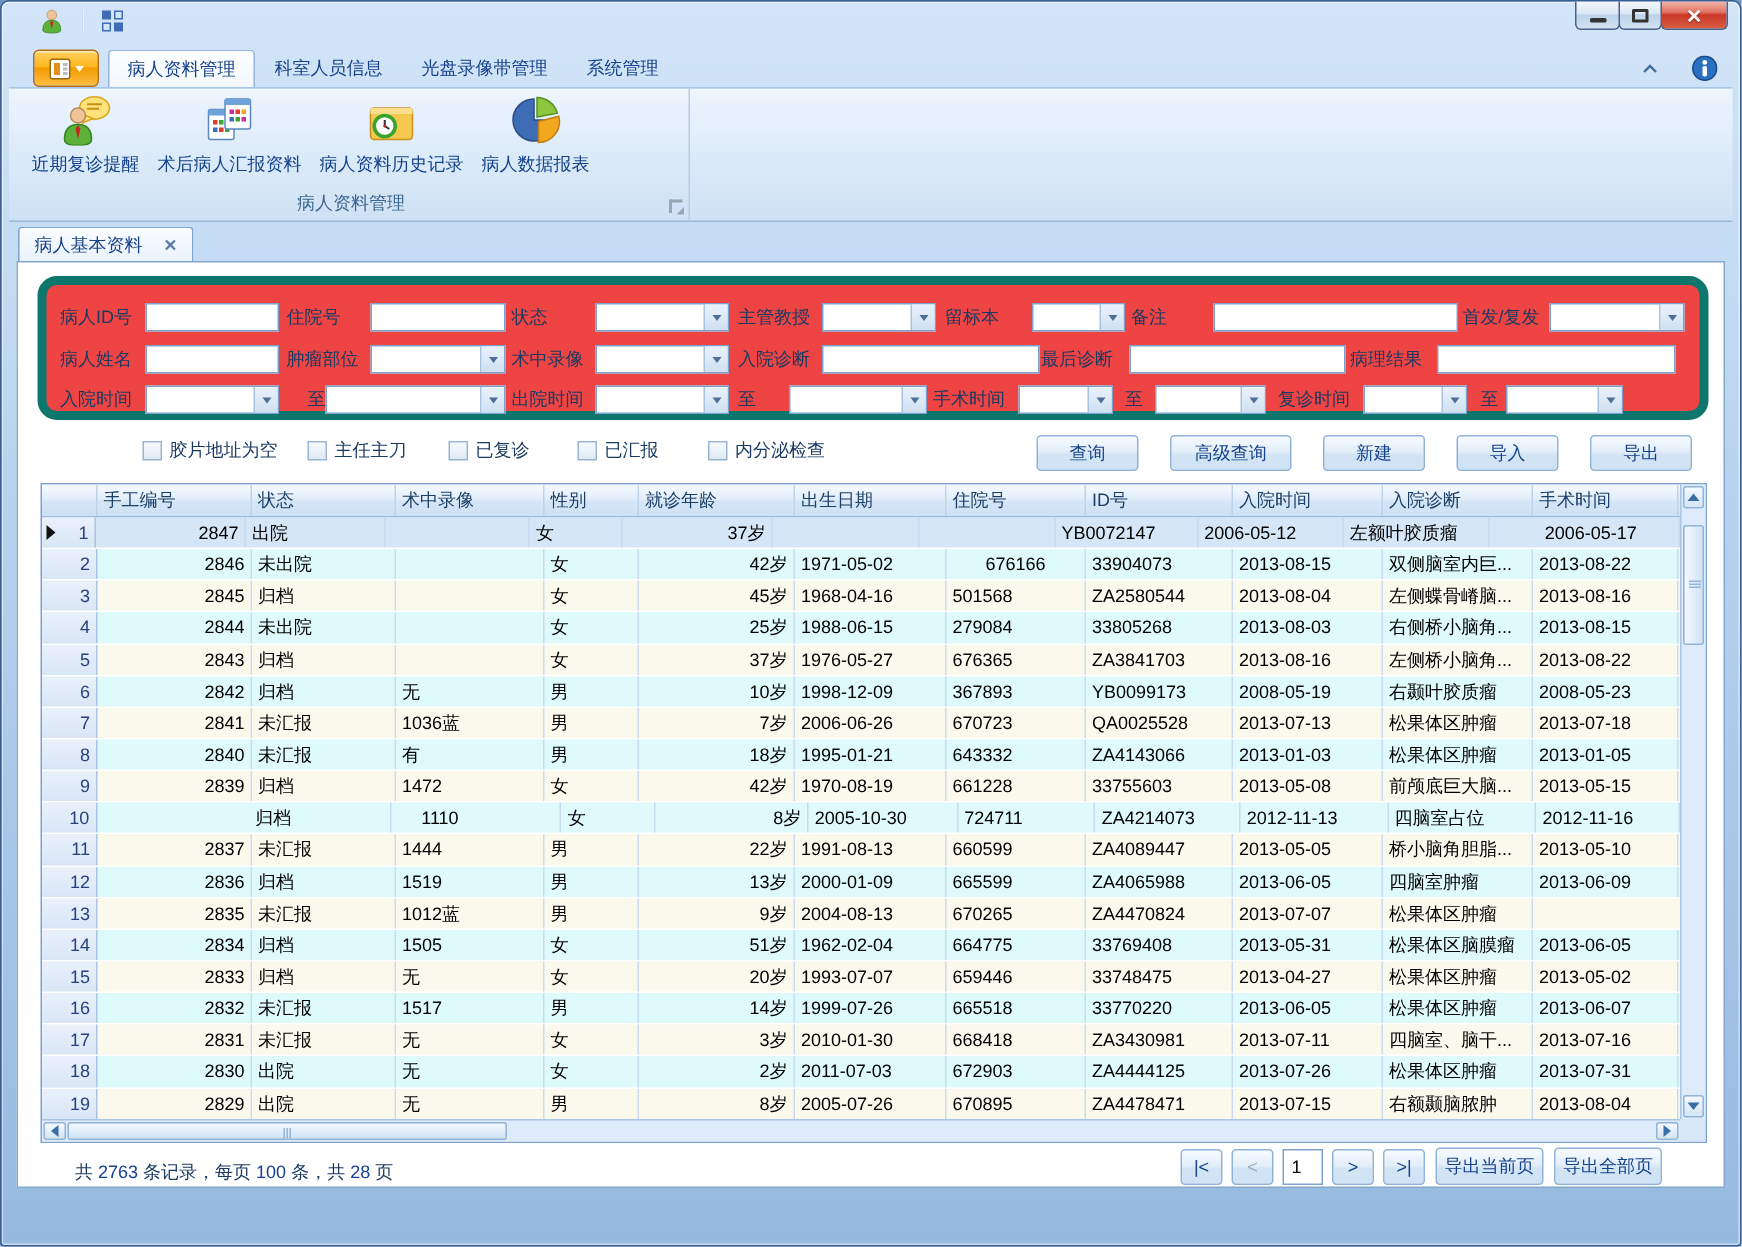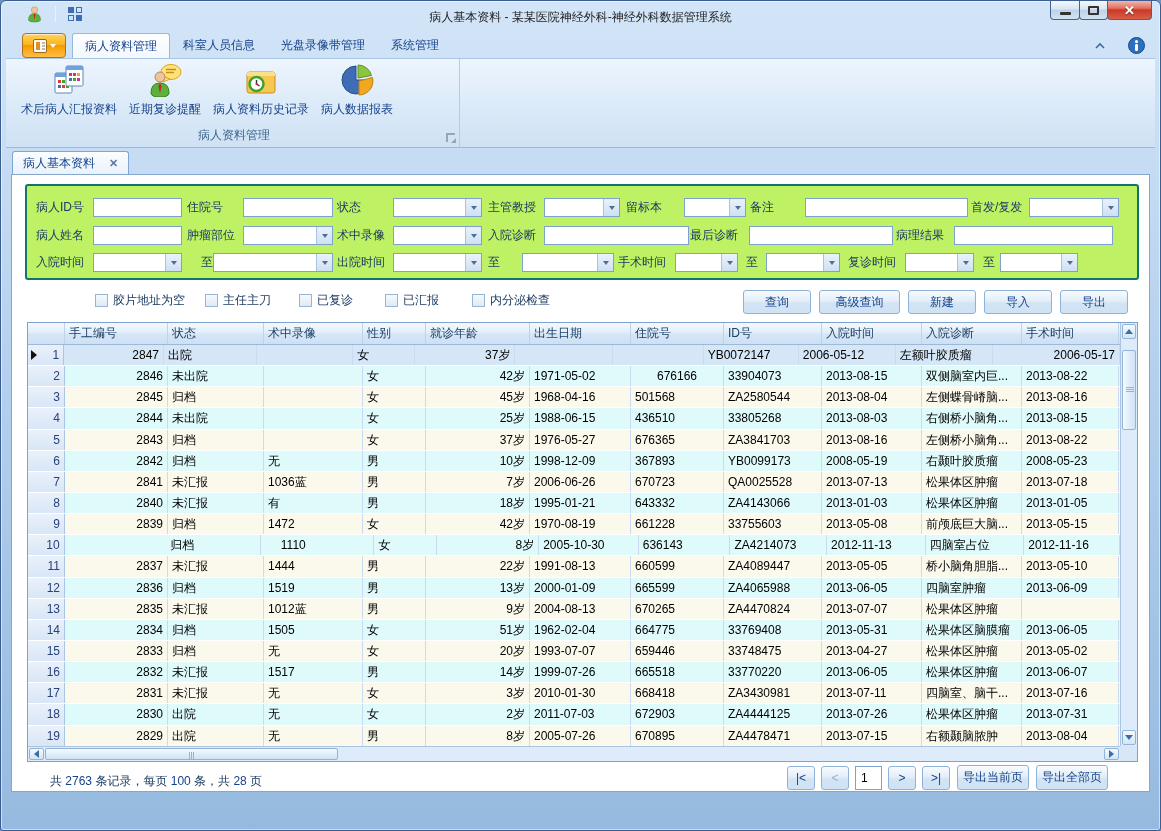--- a/index.html
+++ b/index.html
@@ -38,30 +38,30 @@
 .rbtn .lbl{font-size:12px;color:#15428b;}
 #rgrouplabel{position:absolute;left:0;bottom:3px;width:452px;text-align:center;color:#3e6790;font-size:12px;}
 #dlglaunch{position:absolute;right:4px;bottom:5px;width:9px;height:9px;border-left:2px solid #98a6b4;border-top:2px solid #98a6b4;}
 #dlglaunch:after{content:"";position:absolute;right:-1px;bottom:-1px;width:0;height:0;border-left:5px solid transparent;border-bottom:5px solid #98a6b4;}
 
 #docstrip{position:absolute;left:5px;right:5px;top:147px;height:26px;}
 #doctab{position:absolute;left:6px;bottom:0;height:23px;padding:0 10px;background:linear-gradient(180deg,#fbfdff 0%,#e9f2fb 100%);border:1px solid #7ea7cf;border-bottom:none;border-radius:3px 3px 0 0;display:flex;align-items:center;gap:14px;color:#15428b;}
 #doctab .x{color:#5a7aa6;font-weight:bold;font-size:11px;}
 
 #content{position:absolute;left:10px;right:10px;top:173px;height:618px;background:#fff;border:1px solid #86a7cc;}
-#searchpanel{position:absolute;left:13px;top:9px;width:1114px;height:96px;background:#bef264;border:2px solid #0f766e;border-radius:3px;}
+#searchpanel{position:absolute;left:13px;top:9px;width:1114px;height:96px;background:#ef4444;border:6px solid #0f766e;border-radius:13px;}
 .f-label{position:absolute;color:#1b3a61;font-size:12px;line-height:19px;white-space:nowrap;}
 .f-text,.f-combo{position:absolute;height:19px;background:#fff;border:1px solid #7da2ce;}
 .f-combo .arrowbox{position:absolute;right:0;top:0;width:16px;height:17px;background:linear-gradient(180deg,#eaf2fb 0%,#cfe0f2 100%);border-left:1px solid #a8c3e0;display:flex;align-items:center;justify-content:center;}
 .f-combo .arrowbox:after{content:"";width:0;height:0;border-left:3.5px solid transparent;border-right:3.5px solid transparent;border-top:4px solid #4d6f96;}
 
 #filterrow{position:absolute;left:0;top:110px;width:100%;height:30px;}
 .chk{position:absolute;display:flex;align-items:center;gap:5px;color:#1b3a61;top:7px;}
 .chk .box{width:13px;height:13px;border:1px solid #98b6d4;background:linear-gradient(180deg,#f6fafd,#dfe9f3);}
-#actionbtns{position:absolute;right:21px;top:5px;display:flex;gap:8px;align-items:center;}
+#actionbtns{position:absolute;right:21px;top:5px;display:flex;gap:21px;align-items:center;}
 .abtn{height:24px;border:1px solid #8fb3d8;border-radius:3px;background:linear-gradient(180deg,#f7fbfe 0%,#e3eef9 45%,#d3e5f4 55%,#cfe2f4 100%);color:#15428b;display:flex;align-items:center;justify-content:center;font-size:12px;}
 
 #grid{position:absolute;left:15px;top:147px;width:1111px;height:440px;border:1px solid #7da2ce;background:#fff;display:grid;grid-template-columns:1fr 17px;grid-template-rows:1fr 15px;}
 #gridmain{grid-column:1;grid-row:1;overflow:hidden;}
 #gridhead{display:flex;height:22px;background:linear-gradient(180deg,#f5f9fe 0%,#e2eefb 45%,#d4e5f6 55%,#cee1f4 100%);border-bottom:1px solid #9db9d9;}
 .th{border-right:1px solid #bdd3ea;padding:0 4px;line-height:21px;color:#1c3f66;overflow:hidden;white-space:nowrap;}
 .tr{display:flex;height:21.15px;background:#fbf8ec;border-bottom:1px solid #fff;}
 .tr.alt{background:#dffafb;}
 .tr.sel{background:#d5e6f7;}
 .td{border-right:1px solid #c9daf1;padding:0 4px;line-height:20px;overflow:hidden;white-space:nowrap;color:#000;}
@@ -111,21 +111,20 @@
           <path d="M17 16 l-2 3 2 9 2-9z" fill="#cc2222"></path>
         </svg>
       <div class="qat-sep"></div>
       <svg class="sq" width="16" height="16" viewBox="0 0 16 16">
           <rect x="1" y="1" width="6" height="6" fill="#3e6db5"></rect>
           <rect x="9.5" y="1.5" width="5" height="5" fill="none" stroke="#3e6db5"></rect>
           <rect x="1.5" y="9.5" width="5" height="5" fill="none" stroke="#3e6db5"></rect>
           <rect x="9" y="9" width="6" height="6" fill="#3e6db5"></rect>
         </svg>
     </div>
-    <div id="title">病人基本资料 - 某某医院神经外科-神经外科数据管理系统</div>
     <div id="winbtns">
       <div class="wbtn min">
           <div class="glyph-min"></div>
         </div>
       <div class="wbtn max">
           <div class="glyph-max"></div>
         </div>
       <div class="wbtn close">
           <span class="glyph-close">✕</span>
         </div>
@@ -153,20 +152,31 @@
           <rect x="7" y="7" width="3" height="7" rx="1.2" fill="#fff"></rect>
         </svg>
     </div>
   </div>
 
   <div id="ribbon">
     <div id="rgroup">
       <div id="rbtns">
           <div class="rbtn">
             <svg viewBox="0 0 34 34" width="34" height="34">
+              <ellipse cx="23" cy="9" rx="10" ry="7.5" fill="#ffe37a" stroke="#d9a520"></ellipse>
+              <path d="M17 14 l-2 5 7-3z" fill="#ffe37a" stroke="#d9a520"></path>
+              <path d="M18 6.5 L28 6.5 M18 9.5 L26 9.5" stroke="#c89010" stroke-width="1.3"></path>
+              <circle cx="12" cy="14" r="5" fill="#f0c49b" stroke="#b98a5a"></circle>
+              <path d="M3 30 Q3 20 12 20 Q21 20 21 30 Q21 34 12 34 Q3 34 3 30Z" fill="#5cb13a" stroke="#34821d"></path>
+              <path d="M12 20.5 l-1.6 2.4 1.6 7 1.6-7z" fill="#cc2222"></path>
+            </svg>
+            <div class="lbl">近期复诊提醒</div>
+          </div>
+          <div class="rbtn">
+            <svg viewBox="0 0 34 34" width="34" height="34">
               <rect x="3" y="10" width="17" height="20" rx="1.5" fill="#fff" stroke="#5a87c0"></rect>
               <rect x="3" y="10" width="17" height="4" fill="#6ea3dc"></rect>
               <rect x="6" y="17" width="3" height="3" fill="#e23b2e"></rect>
               <rect x="10" y="17" width="3" height="3" fill="#41a531"></rect>
               <rect x="14" y="17" width="3" height="3" fill="#f2a71f"></rect>
               <rect x="6" y="22" width="3" height="3" fill="#3e6db5"></rect>
               <rect x="10" y="22" width="3" height="3" fill="#e23b2e"></rect>
               <rect x="14" y="22" width="3" height="3" fill="#41a531"></rect>
               <rect x="14" y="3" width="17" height="20" rx="1.5" fill="#fff" stroke="#5a87c0"></rect>
               <rect x="14" y="3" width="17" height="4" fill="#6ea3dc"></rect>
@@ -174,31 +184,20 @@
               <rect x="21" y="10" width="3" height="3" fill="#e23b2e"></rect>
               <rect x="25" y="10" width="3" height="3" fill="#f2a71f"></rect>
               <rect x="17" y="15" width="3" height="3" fill="#3e6db5"></rect>
               <rect x="21" y="15" width="3" height="3" fill="#41a531"></rect>
               <rect x="25" y="15" width="3" height="3" fill="#cb2ea0"></rect>
             </svg>
             <div class="lbl">术后病人汇报资料</div>
           </div>
           <div class="rbtn">
             <svg viewBox="0 0 34 34" width="34" height="34">
-              <ellipse cx="23" cy="9" rx="10" ry="7.5" fill="#ffe37a" stroke="#d9a520"></ellipse>
-              <path d="M17 14 l-2 5 7-3z" fill="#ffe37a" stroke="#d9a520"></path>
-              <path d="M18 6.5 L28 6.5 M18 9.5 L26 9.5" stroke="#c89010" stroke-width="1.3"></path>
-              <circle cx="12" cy="14" r="5" fill="#f0c49b" stroke="#b98a5a"></circle>
-              <path d="M3 30 Q3 20 12 20 Q21 20 21 30 Q21 34 12 34 Q3 34 3 30Z" fill="#5cb13a" stroke="#34821d"></path>
-              <path d="M12 20.5 l-1.6 2.4 1.6 7 1.6-7z" fill="#cc2222"></path>
-            </svg>
-            <div class="lbl">近期复诊提醒</div>
-          </div>
-          <div class="rbtn">
-            <svg viewBox="0 0 34 34" width="34" height="34">
               <rect x="3" y="9" width="28" height="21" rx="2.5" fill="#f5c84f" stroke="#c98f1f"></rect>
               <path d="M3 13 L31 13 L31 10.5 Q31 9 29.5 9 L4.5 9 Q3 9 3 10.5 Z" fill="#fadf8e"></path>
               <circle cx="12.5" cy="21" r="7" fill="#fff" stroke="#3aa32a" stroke-width="2.4"></circle>
               <path d="M12.5 17 L12.5 21 L15.5 23" stroke="#333" stroke-width="1.4" fill="none"></path>
               <circle cx="12.5" cy="21" r="1" fill="#cc2222"></circle>
             </svg>
             <div class="lbl">病人资料历史记录</div>
           </div>
           <div class="rbtn">
             <svg viewBox="0 0 34 34" width="34" height="34">
@@ -347,21 +346,21 @@
               <div class="td" style="width: 103px; text-align: right;">2847</div>
               <div class="td" style="width: 96px; text-align: left;">出院</div>
               <div class="td" style="width: 99px; text-align: left;"></div>
               <div class="td" style="width: 63px; text-align: left;">女</div>
               <div class="td" style="width: 104px; text-align: right;">37岁</div>
               <div class="td" style="width: 101px; text-align: left;"></div>
               <div class="td" style="width: 93px; text-align: left;"></div>
               <div class="td" style="width: 98px; text-align: left;">YB0072147</div>
               <div class="td" style="width: 100px; text-align: left;">2006-05-12</div>
               <div class="td" style="width: 100px; text-align: left;">左额叶胶质瘤</div>
-              <div class="td" style="width: 97px; text-align: right; margin-left: 33px;">2006-05-17</div>
+              <div class="td" style="width: 97px; text-align: left; margin-left: 33px;">2006-05-17</div>
             </div>
             <div class="tr alt">
               <div class="td ind" style="width: 37px; text-align: right;">2</div>
               <div class="td" style="width: 103px; text-align: right;">2846</div>
               <div class="td" style="width: 96px; text-align: left;">未出院</div>
               <div class="td" style="width: 99px; text-align: left;"></div>
               <div class="td" style="width: 63px; text-align: left;">女</div>
               <div class="td" style="width: 104px; text-align: right;">42岁</div>
               <div class="td" style="width: 101px; text-align: left;">1971-05-02</div>
               <div class="td" style="width: 93px; text-align: center;">676166</div>
@@ -385,21 +384,21 @@
               <div class="td" style="width: 97px; text-align: left;">2013-08-16</div>
             </div>
             <div class="tr alt">
               <div class="td ind" style="width: 37px; text-align: right;">4</div>
               <div class="td" style="width: 103px; text-align: right;">2844</div>
               <div class="td" style="width: 96px; text-align: left;">未出院</div>
               <div class="td" style="width: 99px; text-align: left;"></div>
               <div class="td" style="width: 63px; text-align: left;">女</div>
               <div class="td" style="width: 104px; text-align: right;">25岁</div>
               <div class="td" style="width: 101px; text-align: left;">1988-06-15</div>
-              <div class="td" style="width: 93px; text-align: left;">436510</div>
+              <div class="td" style="width: 93px; text-align: left;">279084</div>
               <div class="td" style="width: 98px; text-align: left;">33805268</div>
               <div class="td" style="width: 100px; text-align: left;">2013-08-03</div>
               <div class="td" style="width: 100px; text-align: left;">右侧桥小脑角...</div>
               <div class="td" style="width: 97px; text-align: left;">2013-08-15</div>
             </div>
             <div class="tr">
               <div class="td ind" style="width: 37px; text-align: right;">5</div>
               <div class="td" style="width: 103px; text-align: right;">2843</div>
               <div class="td" style="width: 96px; text-align: left;">归档</div>
               <div class="td" style="width: 99px; text-align: left;"></div>
@@ -469,21 +468,21 @@
               <div class="td" style="width: 97px; text-align: left;">2013-05-15</div>
             </div>
             <div class="tr alt">
               <div class="td ind" style="width: 37px; text-align: right;">10</div>
               <div class="td" style="width: 103px;  margin-top: 29px;">2838</div>
               <div class="td" style="width: 96px; text-align: left;">归档</div>
               <div class="td" style="width: 99px; text-align: left; margin-left: 16px;">1110</div>
               <div class="td" style="width: 63px; text-align: left;">女</div>
               <div class="td" style="width: 104px; text-align: right;">8岁</div>
               <div class="td" style="width: 101px; text-align: left;">2005-10-30</div>
-              <div class="td" style="width: 93px; text-align: left;">636143</div>
+              <div class="td" style="width: 93px; text-align: left;">724711</div>
               <div class="td" style="width: 98px; text-align: left;">ZA4214073</div>
               <div class="td" style="width: 100px; text-align: left;">2012-11-13</div>
               <div class="td" style="width: 100px; text-align: left;">四脑室占位</div>
               <div class="td" style="width: 97px; text-align: left;">2012-11-16</div>
             </div>
             <div class="tr">
               <div class="td ind" style="width: 37px; text-align: right;">11</div>
               <div class="td" style="width: 103px; text-align: right;">2837</div>
               <div class="td" style="width: 96px; text-align: left;">未汇报</div>
               <div class="td" style="width: 99px; text-align: left;">1444</div>

